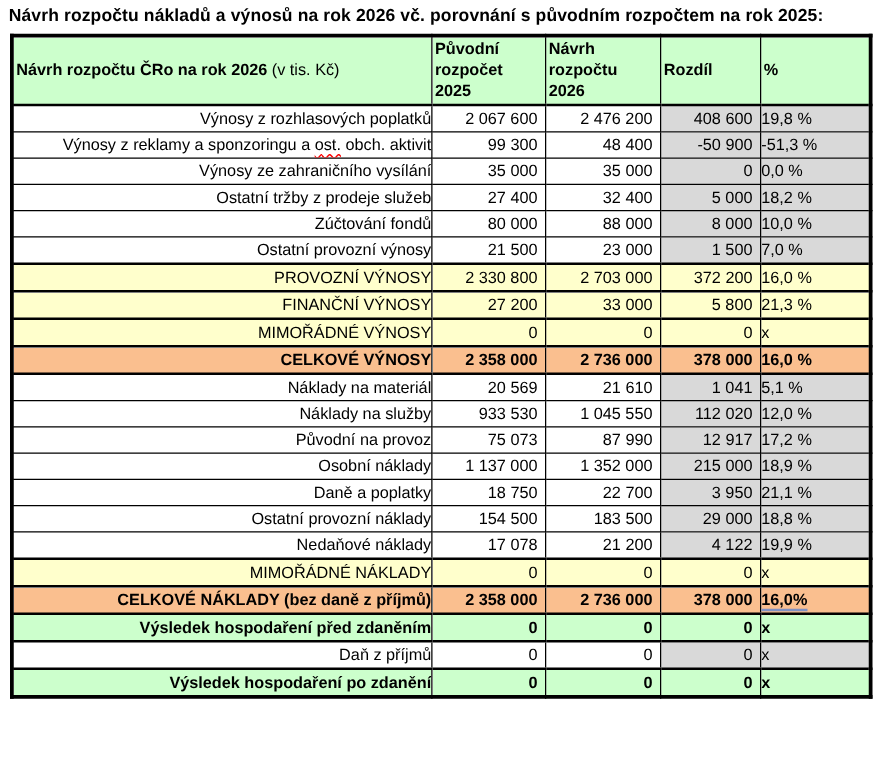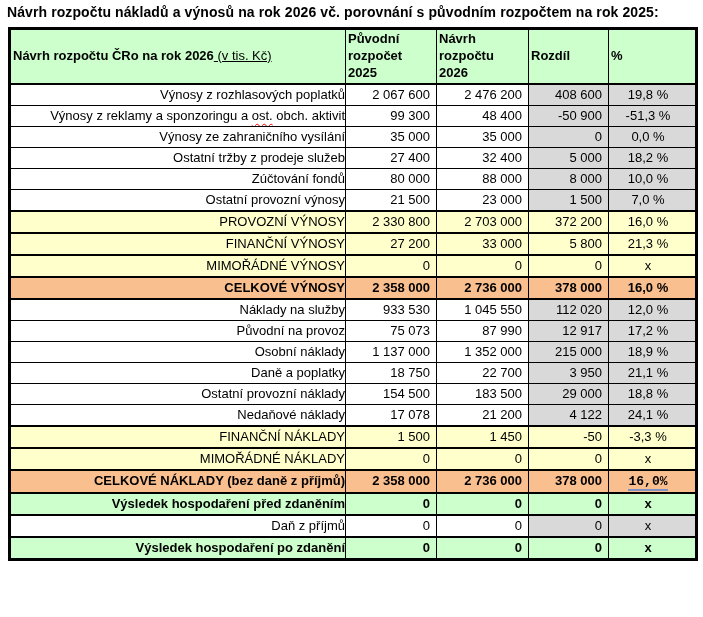--- a/index.html
+++ b/index.html
@@ -40,50 +40,49 @@
   }
   thead th{
     background:var(--header-green);
     font-weight:bold;
     text-align:left;
     height:55px;
     line-height:1.3;
     border-bottom:2px solid var(--border-black);
     padding:1px 2px;
   }
-  thead th .n{font-weight:normal;text-decoration:underline;}
+  thead th .n{font-weight:normal;}
   td{
     height:20px;
     line-height:20px;
     white-space:nowrap;
     padding:0;
   }
   td.label{text-align:right;padding-left:4px;}
   td.num{text-align:right;padding-right:6px;}
-  td.pct{text-align:center;padding-right:8px;}
+  td.pct{text-align:left;padding-right:8px;}
   tr.r-plain td{background:#ffffff;font-weight:normal;}
   tr.r-plain td.gray{background:var(--diff-gray);}
   tr.r-yellow td{background:var(--summary-yellow);font-weight:normal;
     border-top:2px solid var(--border-black);border-bottom:2px solid var(--border-black);}
   tr.r-orange td{background:var(--total-orange);font-weight:bold;
     border-top:2px solid var(--border-black);border-bottom:2px solid var(--border-black);}
   tr.r-green td{background:var(--result-green);font-weight:bold;
     border-top:2px solid var(--border-black);border-bottom:2px solid var(--border-black);}
   .sq{
     text-decoration:underline;
     text-decoration-style:wavy;
     text-decoration-color:var(--squiggle-red);
     text-decoration-thickness:1px;
     text-underline-offset:3px;
     margin-top:17px;
   }
   .u-blue{
     border-bottom:2px solid var(--underline-blue);
     padding-bottom:0px;
-    font-family:Liberation Mono, monospace;
   }
 </style>
 </head>
 <body>
 
 <div class="title">Návrh rozpočtu nákladů a výnosů na rok 2026 vč. porovnání s původním rozpočtem na rok 2025:</div>
 
 <table>
   <colgroup>
     <col style="width:336px">
@@ -166,20 +165,27 @@
         <td class="pct">x</td>
       </tr>
       <tr class="r-orange">
         <td class="label">CELKOVÉ VÝNOSY</td>
         <td class="num">2 358 000</td>
         <td class="num">2 736 000</td>
         <td class="num">378 000</td>
         <td class="pct">16,0 %</td>
       </tr>
       <tr class="r-plain">
+        <td class="label">Náklady na materiál</td>
+        <td class="num">20 569</td>
+        <td class="num">21 610</td>
+        <td class="num gray">1 041</td>
+        <td class="pct gray">5,1 %</td>
+      </tr>
+      <tr class="r-plain">
         <td class="label">Náklady na služby</td>
         <td class="num">933 530</td>
         <td class="num">1 045 550</td>
         <td class="num gray">112 020</td>
         <td class="pct gray">12,0 %</td>
       </tr>
       <tr class="r-plain">
         <td class="label">Původní na provoz</td>
         <td class="num">75 073</td>
         <td class="num">87 990</td>
@@ -205,28 +211,21 @@
         <td class="num">154 500</td>
         <td class="num">183 500</td>
         <td class="num gray">29 000</td>
         <td class="pct gray">18,8 %</td>
       </tr>
       <tr class="r-plain">
         <td class="label">Nedaňové náklady</td>
         <td class="num">17 078</td>
         <td class="num">21 200</td>
         <td class="num gray">4 122</td>
-        <td class="pct gray">24,1 %</td>
-      </tr>
-      <tr class="r-yellow">
-        <td class="label">FINANČNÍ NÁKLADY</td>
-        <td class="num">1 500</td>
-        <td class="num">1 450</td>
-        <td class="num">-50</td>
-        <td class="pct">-3,3 %</td>
+        <td class="pct gray">19,9 %</td>
       </tr>
       <tr class="r-yellow">
         <td class="label">MIMOŘÁDNÉ NÁKLADY</td>
         <td class="num">0</td>
         <td class="num">0</td>
         <td class="num">0</td>
         <td class="pct">x</td>
       </tr>
       <tr class="r-orange">
         <td class="label">CELKOVÉ NÁKLADY (bez daně z příjmů)</td>

